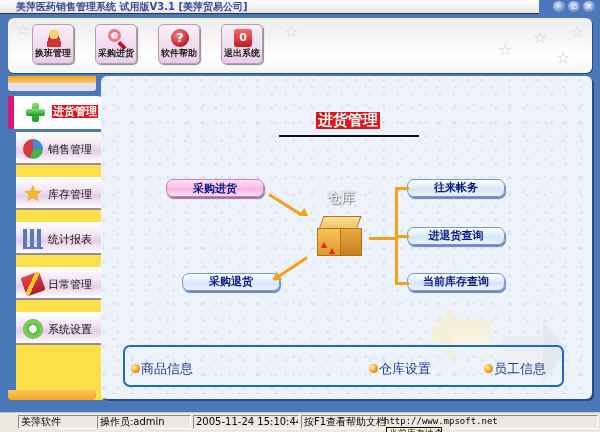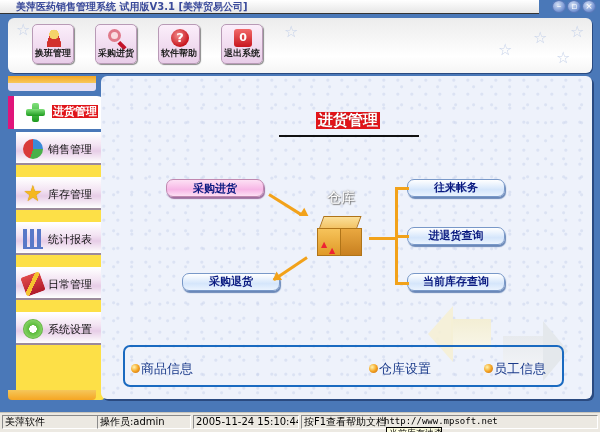--- a/index.html
+++ b/index.html
@@ -247,19 +247,19 @@
   <div class="ghost-right"></div>
 
   <div class="quicklinks">
     <div class="ql" style="left:6px;"><span class="dot"></span><span>商品信息</span></div>
     <div class="ql" style="left:244px;"><span class="dot"></span><span>仓库设置</span></div>
     <div class="ql" style="left:359px;"><span class="dot"></span><span>员工信息</span></div>
   </div>
 </div>
 
 <div class="statusbar">
-  <div class="sb-cell" style="left:2px;width:114px;">美萍软件</div>
+  <div class="sb-cell" style="left:18px;width:114px;">美萍软件</div>
   <div class="sb-cell" style="left:97px;width:94px;">操作员:admin</div>
   <div class="sb-cell" style="left:193px;width:106px;">2005-11-24 15:10:44</div>
   <div class="sb-cell" style="left:301px;width:297px;">按F1查看帮助文档</div>
   <div class="sb-url" style="left:384px;">http://www.mpsoft.net</div>
 </div>
 <div class="tooltip">当前库存速查</div>
 
 </body></html>

